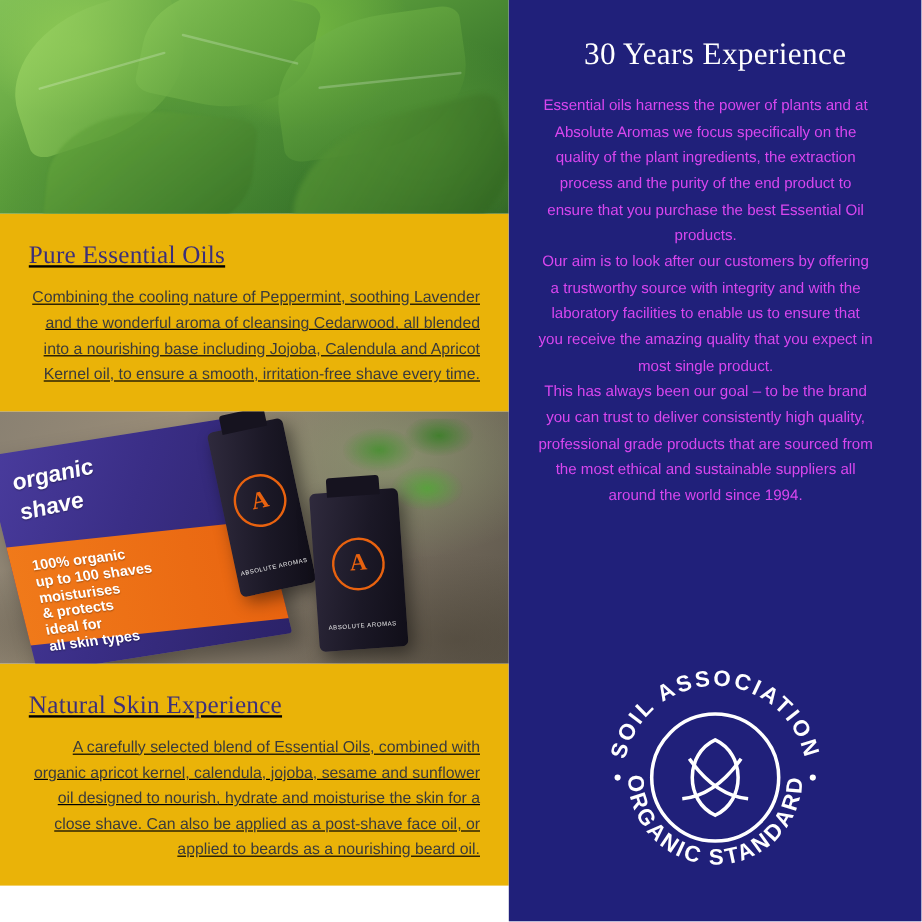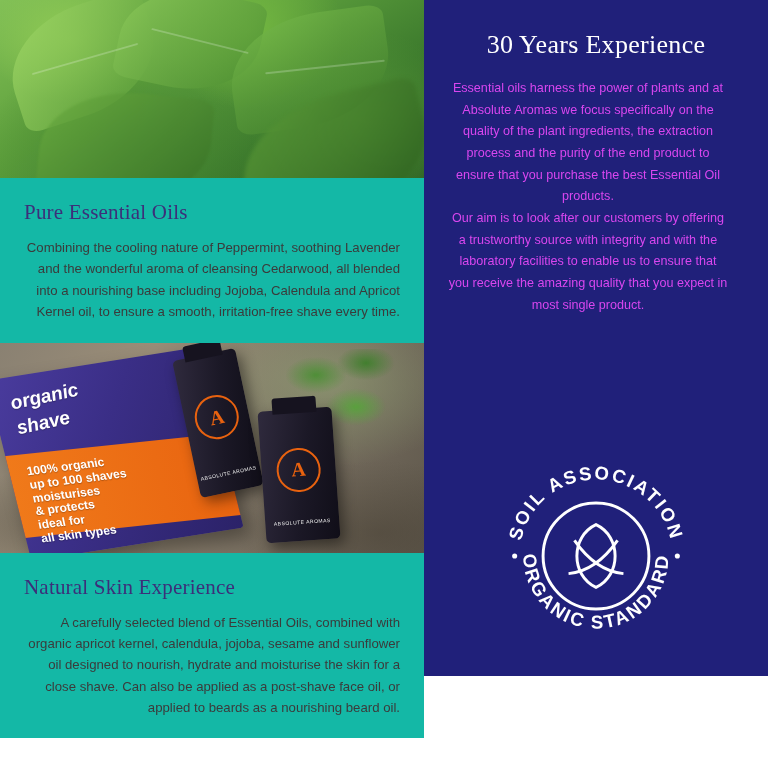--- a/index.html
+++ b/index.html
@@ -158,21 +158,22 @@
     left: 50%; transform: translateX(-50%);
     bottom: 16px;
     font-size: 5px;
     color: #f0f0f0;
     letter-spacing: 0.5px;
     white-space: nowrap;
   }
 
   .text-block {
     padding: 22px 24px 20px 24px;
-    background: #14b8a6;
+    background: #eab308;
+    text-decoration: underline;
   }
   .block-title {
     font-family: "Liberation Serif", serif;
     font-size: 21px;
     color: #3c2f7a;
     margin: 0 0 12px 0;
     font-weight: normal;
     letter-spacing: 0.2px;
   }
   .block-body {
@@ -180,21 +181,21 @@
     line-height: 1.62;
     color: #3b3b3b;
     margin: 0;
     text-align: right;
   }
 
   
   .right-col {
     position: relative;
     width: 344px;
-    height: 676px;
+    height: 768px;
     background: #20207a;
     color: #ffffff;
     padding: 0;
     box-sizing: border-box;
     overflow: hidden;
   }
   .right-inner {
     padding: 30px 24px 0 24px;
     text-align: center;
   }
@@ -289,20 +290,21 @@
       <h2 class="block-title" data-interactable="false">Natural Skin Experience</h2>
       <p class="block-body" data-interactable="false">A carefully selected blend of Essential Oils, combined with organic apricot kernel, calendula, jojoba, sesame and sunflower oil designed to nourish, hydrate and moisturise the skin for a close shave.  Can also be applied as a post-shave face oil, or applied to beards as a nourishing beard oil.</p>
     </div>
   </div>
 
   <div class="right-col" data-interactable="false">
     <div class="right-inner" data-interactable="false">
       <h1 class="right-title" data-interactable="false">30 Years Experience</h1>
       <p class="right-para" data-interactable="false">Essential oils harness the power of plants and at Absolute Aromas we focus specifically on the quality of the plant ingredients, the extraction process and the purity of the end product to ensure that you purchase the best Essential Oil products.</p>
       <p class="right-para" data-interactable="false">Our aim is to look after our customers by offering a trustworthy source with integrity and with the laboratory facilities to enable us to ensure that you receive the amazing quality that you expect in most single product.</p>
+      <p class="right-para" data-interactable="false">This has always been our goal – to be the brand you can trust to deliver consistently high quality, professional grade products that are sourced from the most ethical and sustainable suppliers all around the world since 1994.</p>
     </div>
 
     <div class="soil-logo-wrap" data-interactable="false">
       <div class="soil-logo" data-interactable="false">
         <svg viewBox="0 0 200 200" width="196" height="196" aria-hidden="true">
           <defs>
             <path id="arcTop" d="M 22,100 A 78,78 0 0 1 178,100" fill="none"></path>
             <path id="arcBottom" d="M 26,100 A 74,74 0 0 0 174,100" fill="none"></path>
           </defs>
           <circle cx="100" cy="100" r="54" fill="none" stroke="#ffffff" stroke-width="3"></circle>

